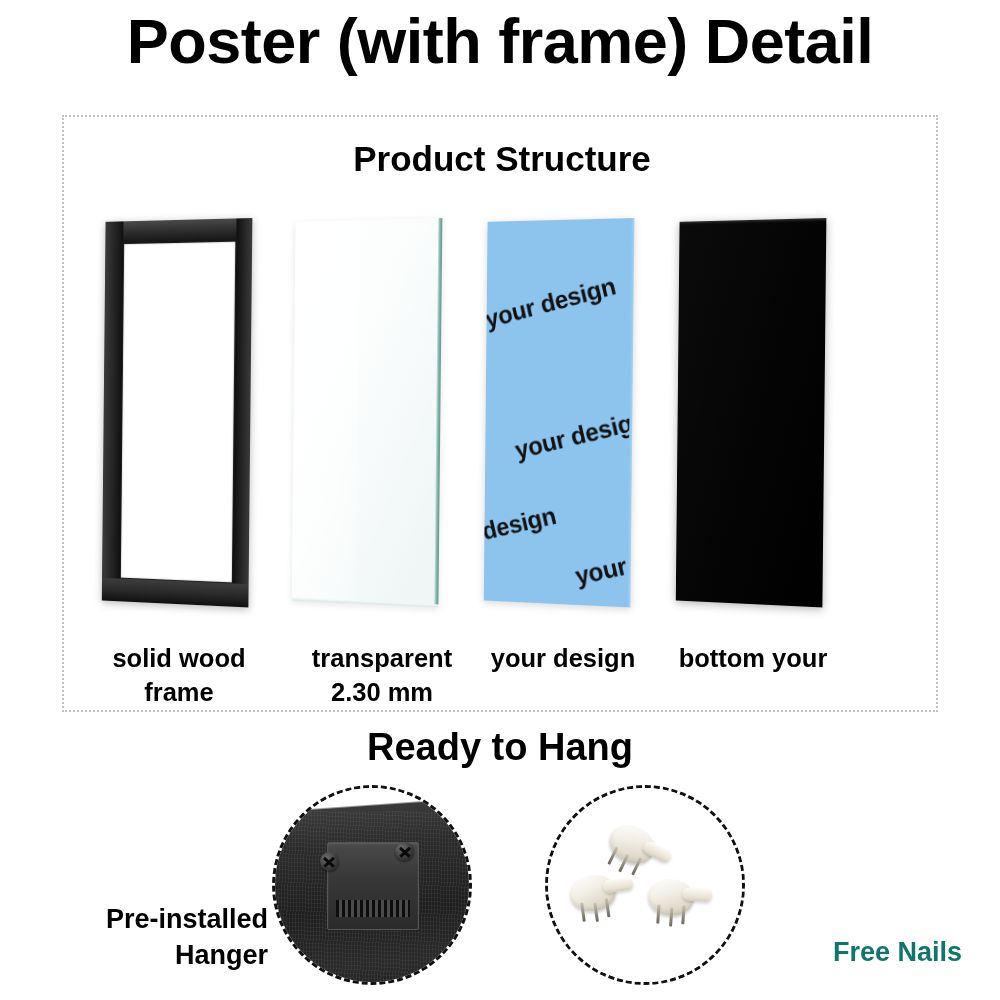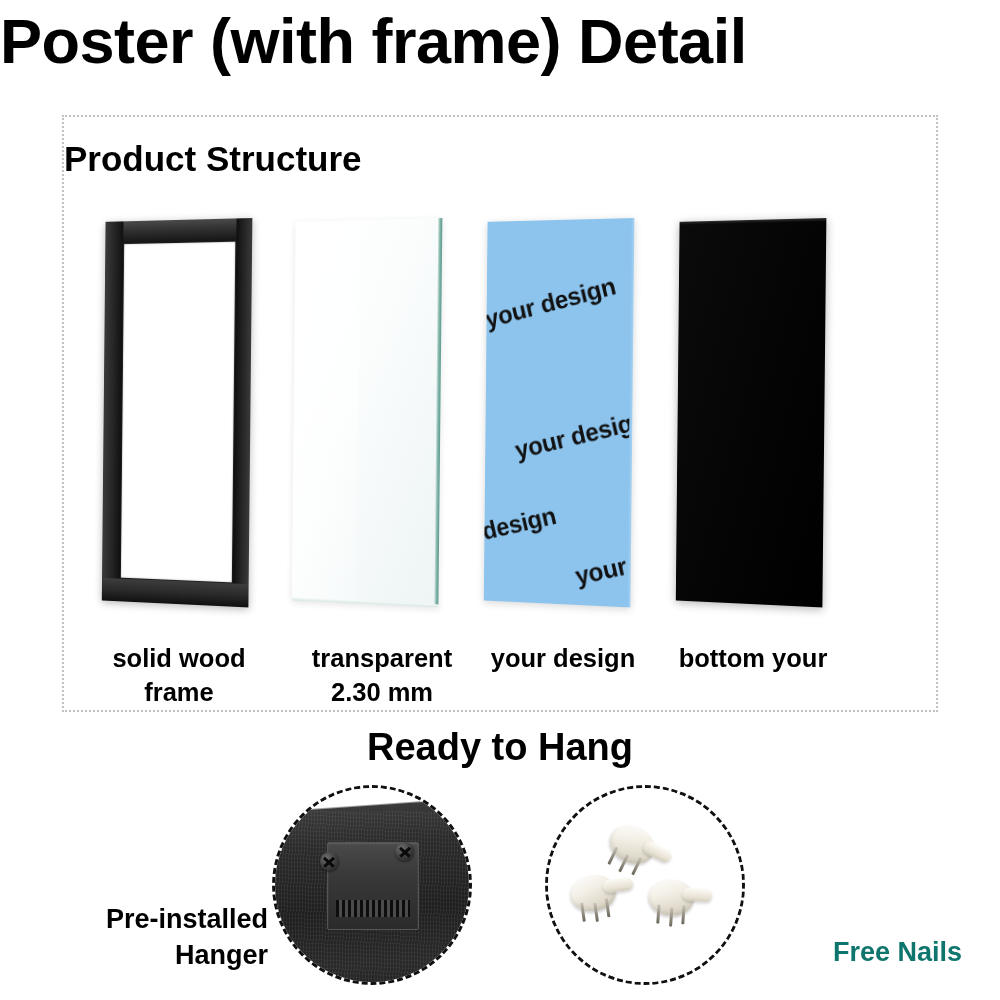--- a/index.html
+++ b/index.html
@@ -16,20 +16,21 @@
     color: #0a0a0a;
     -webkit-font-smoothing: antialiased;
   }
 
   
   #page-title {
     position: absolute;
     left: 0;
     top: 8px;
     width: 1000px;
+    text-align: center;
     font-size: 63px;
     font-weight: 700;
     letter-spacing: -0.5px;
     line-height: 1.05;
     color: #000000;
     white-space: nowrap;
   }
 
   
   #structure-box {
@@ -39,20 +40,21 @@
     width: 876px;
     height: 597px;
     border: 2px dotted #c2c2c2;
     box-sizing: border-box;
   }
   #structure-heading {
     position: absolute;
     left: 0;
     top: 22px;
     width: 876px;
+    text-align: center;
     font-size: 35px;
     font-weight: 700;
     color: #000000;
   }
 
   
   .panel-stage {
     position: absolute;
     top: 85px;
     width: 876px;

